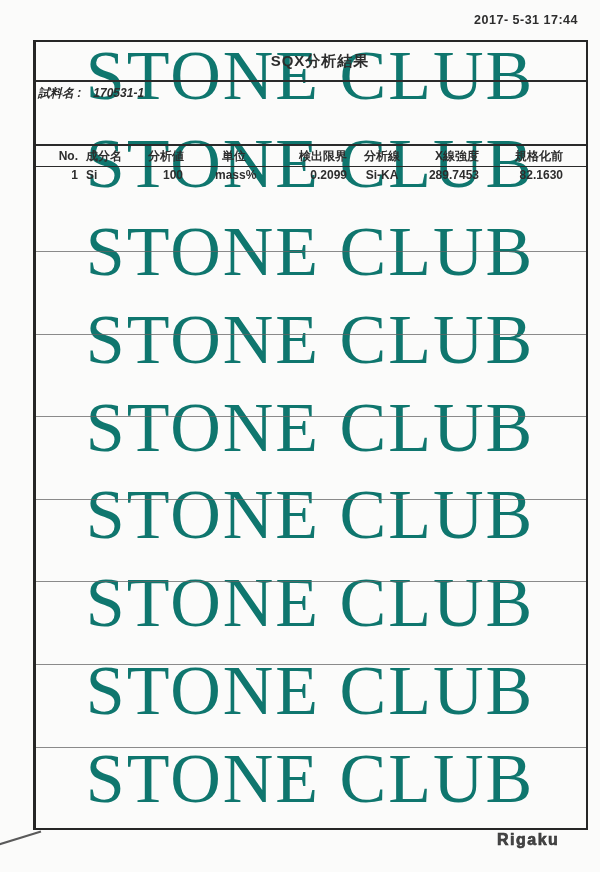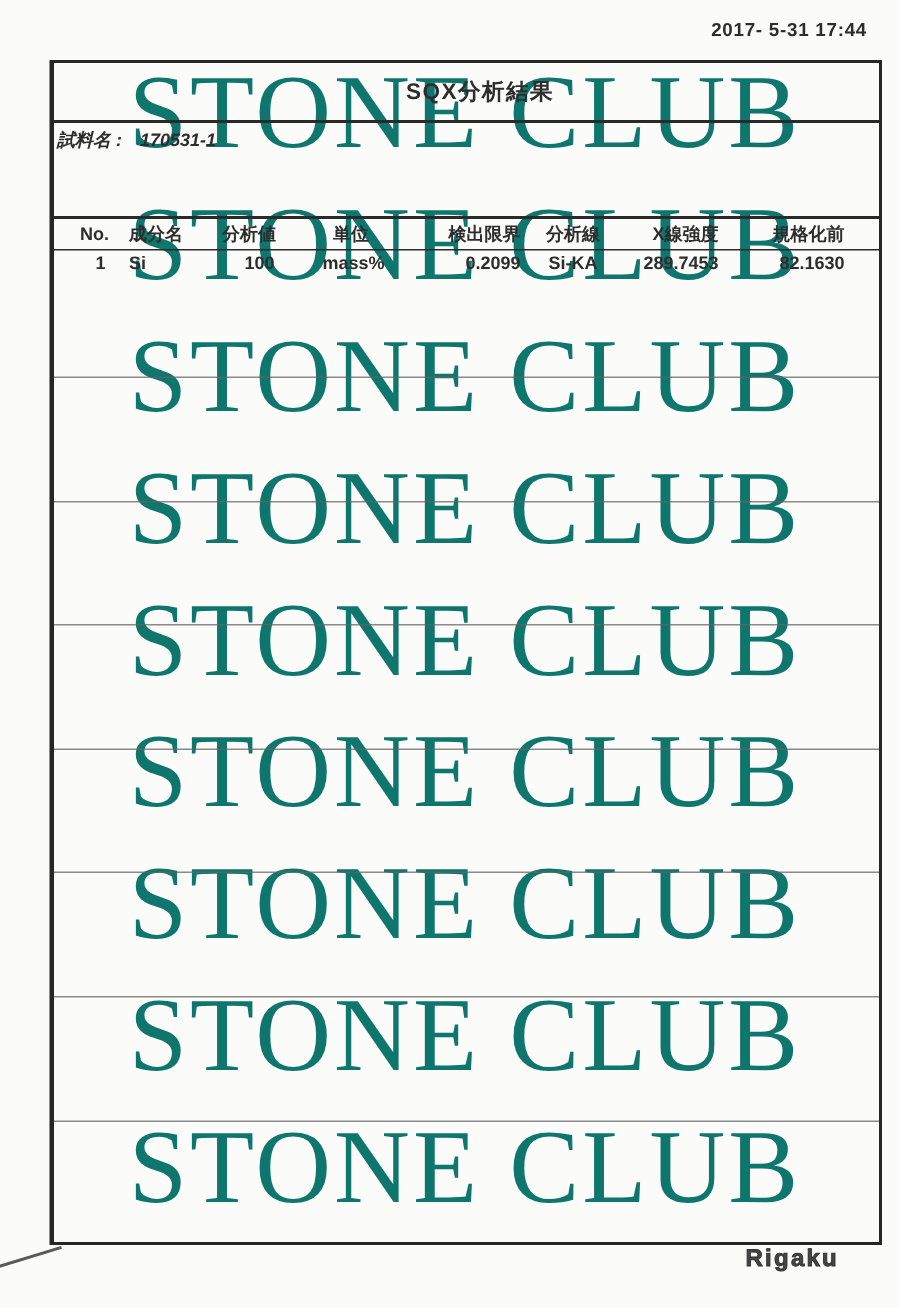--- a/index.html
+++ b/index.html
@@ -66,21 +66,21 @@
     display:grid;
     grid-template-columns:42px 70px 45px 60px 100px 50px 80px 88px;
     font-size:12px; white-space:nowrap;
   }
   .tbl-head {
     top:104px; height:21px; line-height:21px;
     border-bottom:1.5px solid #2a2a2a;
     font-weight:bold;
   }
   .tbl-data { top:126px; height:16px; line-height:15px; font-weight:bold; }
-  .c-no   { text-align:center;  padding-left:12px; }
+  .c-no   { text-align:right;  padding-left:12px; }
   .c-comp { text-align:left;  padding-left:8px; }
   .c-val  { text-align:right; padding-right:10px; }
   .c-unit { text-align:center; padding-left:22px; }
   .c-dl   { text-align:right; padding-right:6px; }
   .c-line { text-align:center;  padding-left:8px; }
   .c-xri  { text-align:right; padding-right:4px; }
   .c-norm { text-align:right; padding-right:8px; }
   .tbl-data .c-no { padding-left:20px; }
   
   .vendor-logo {

